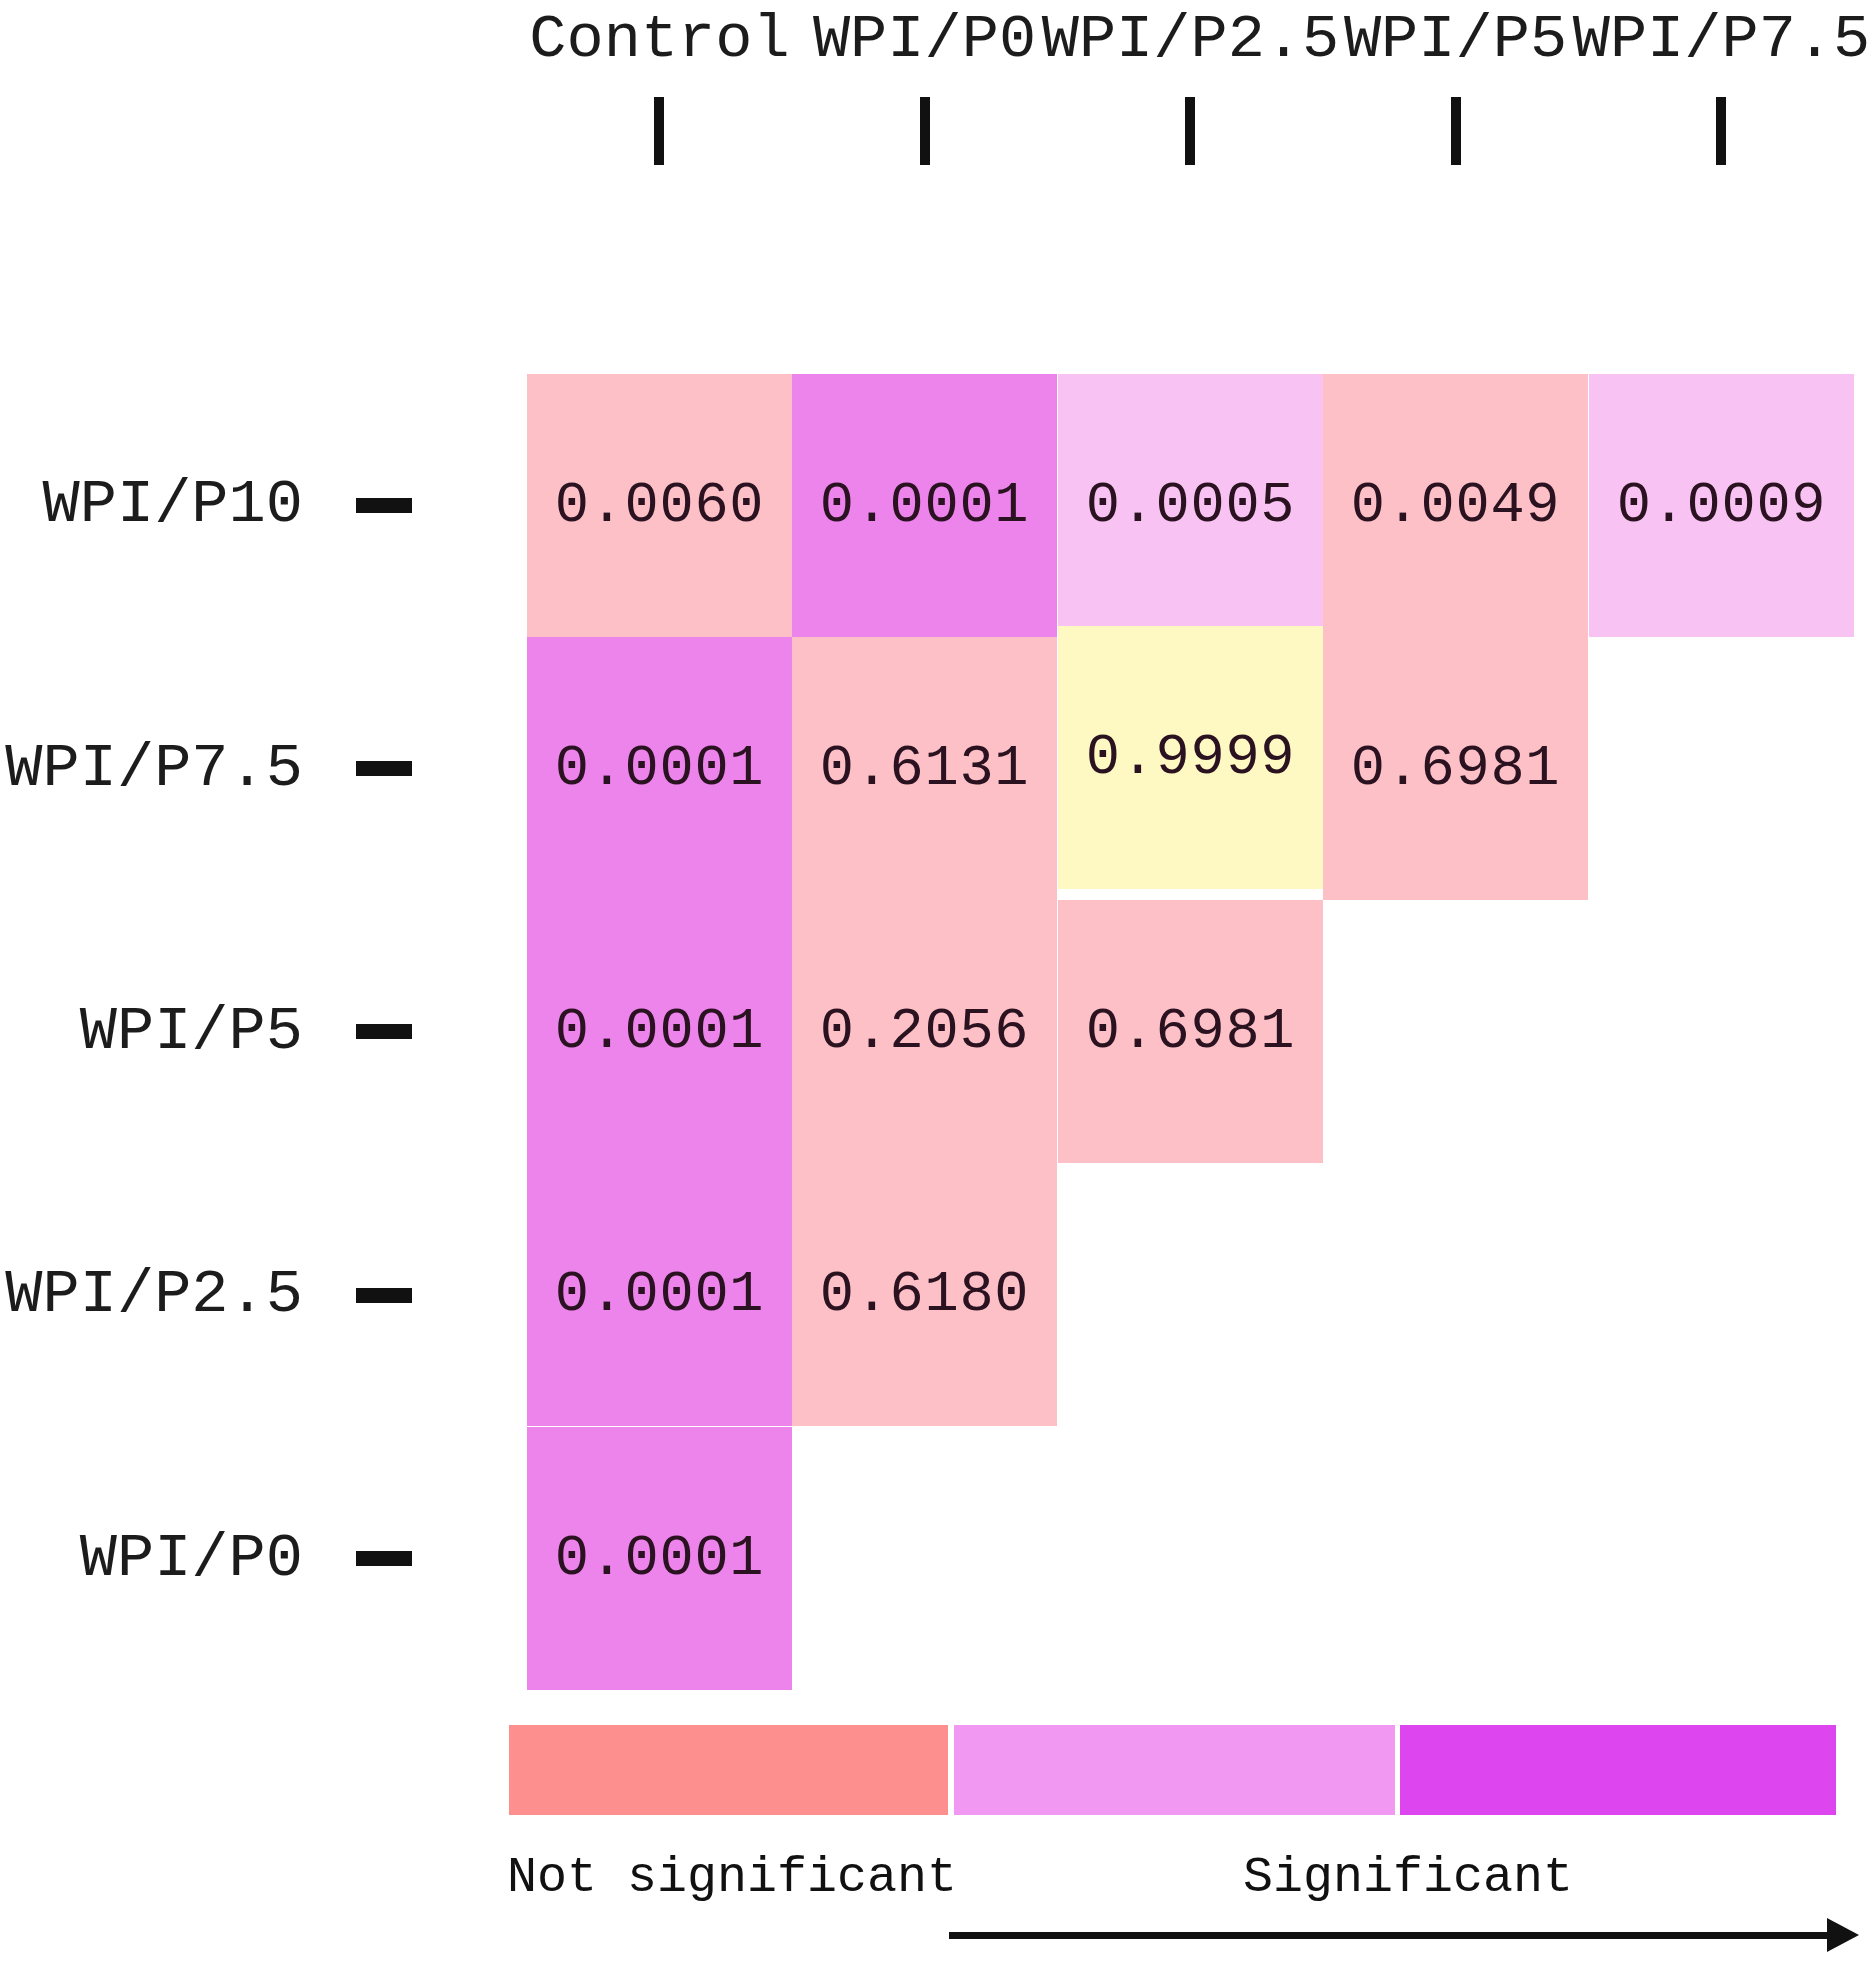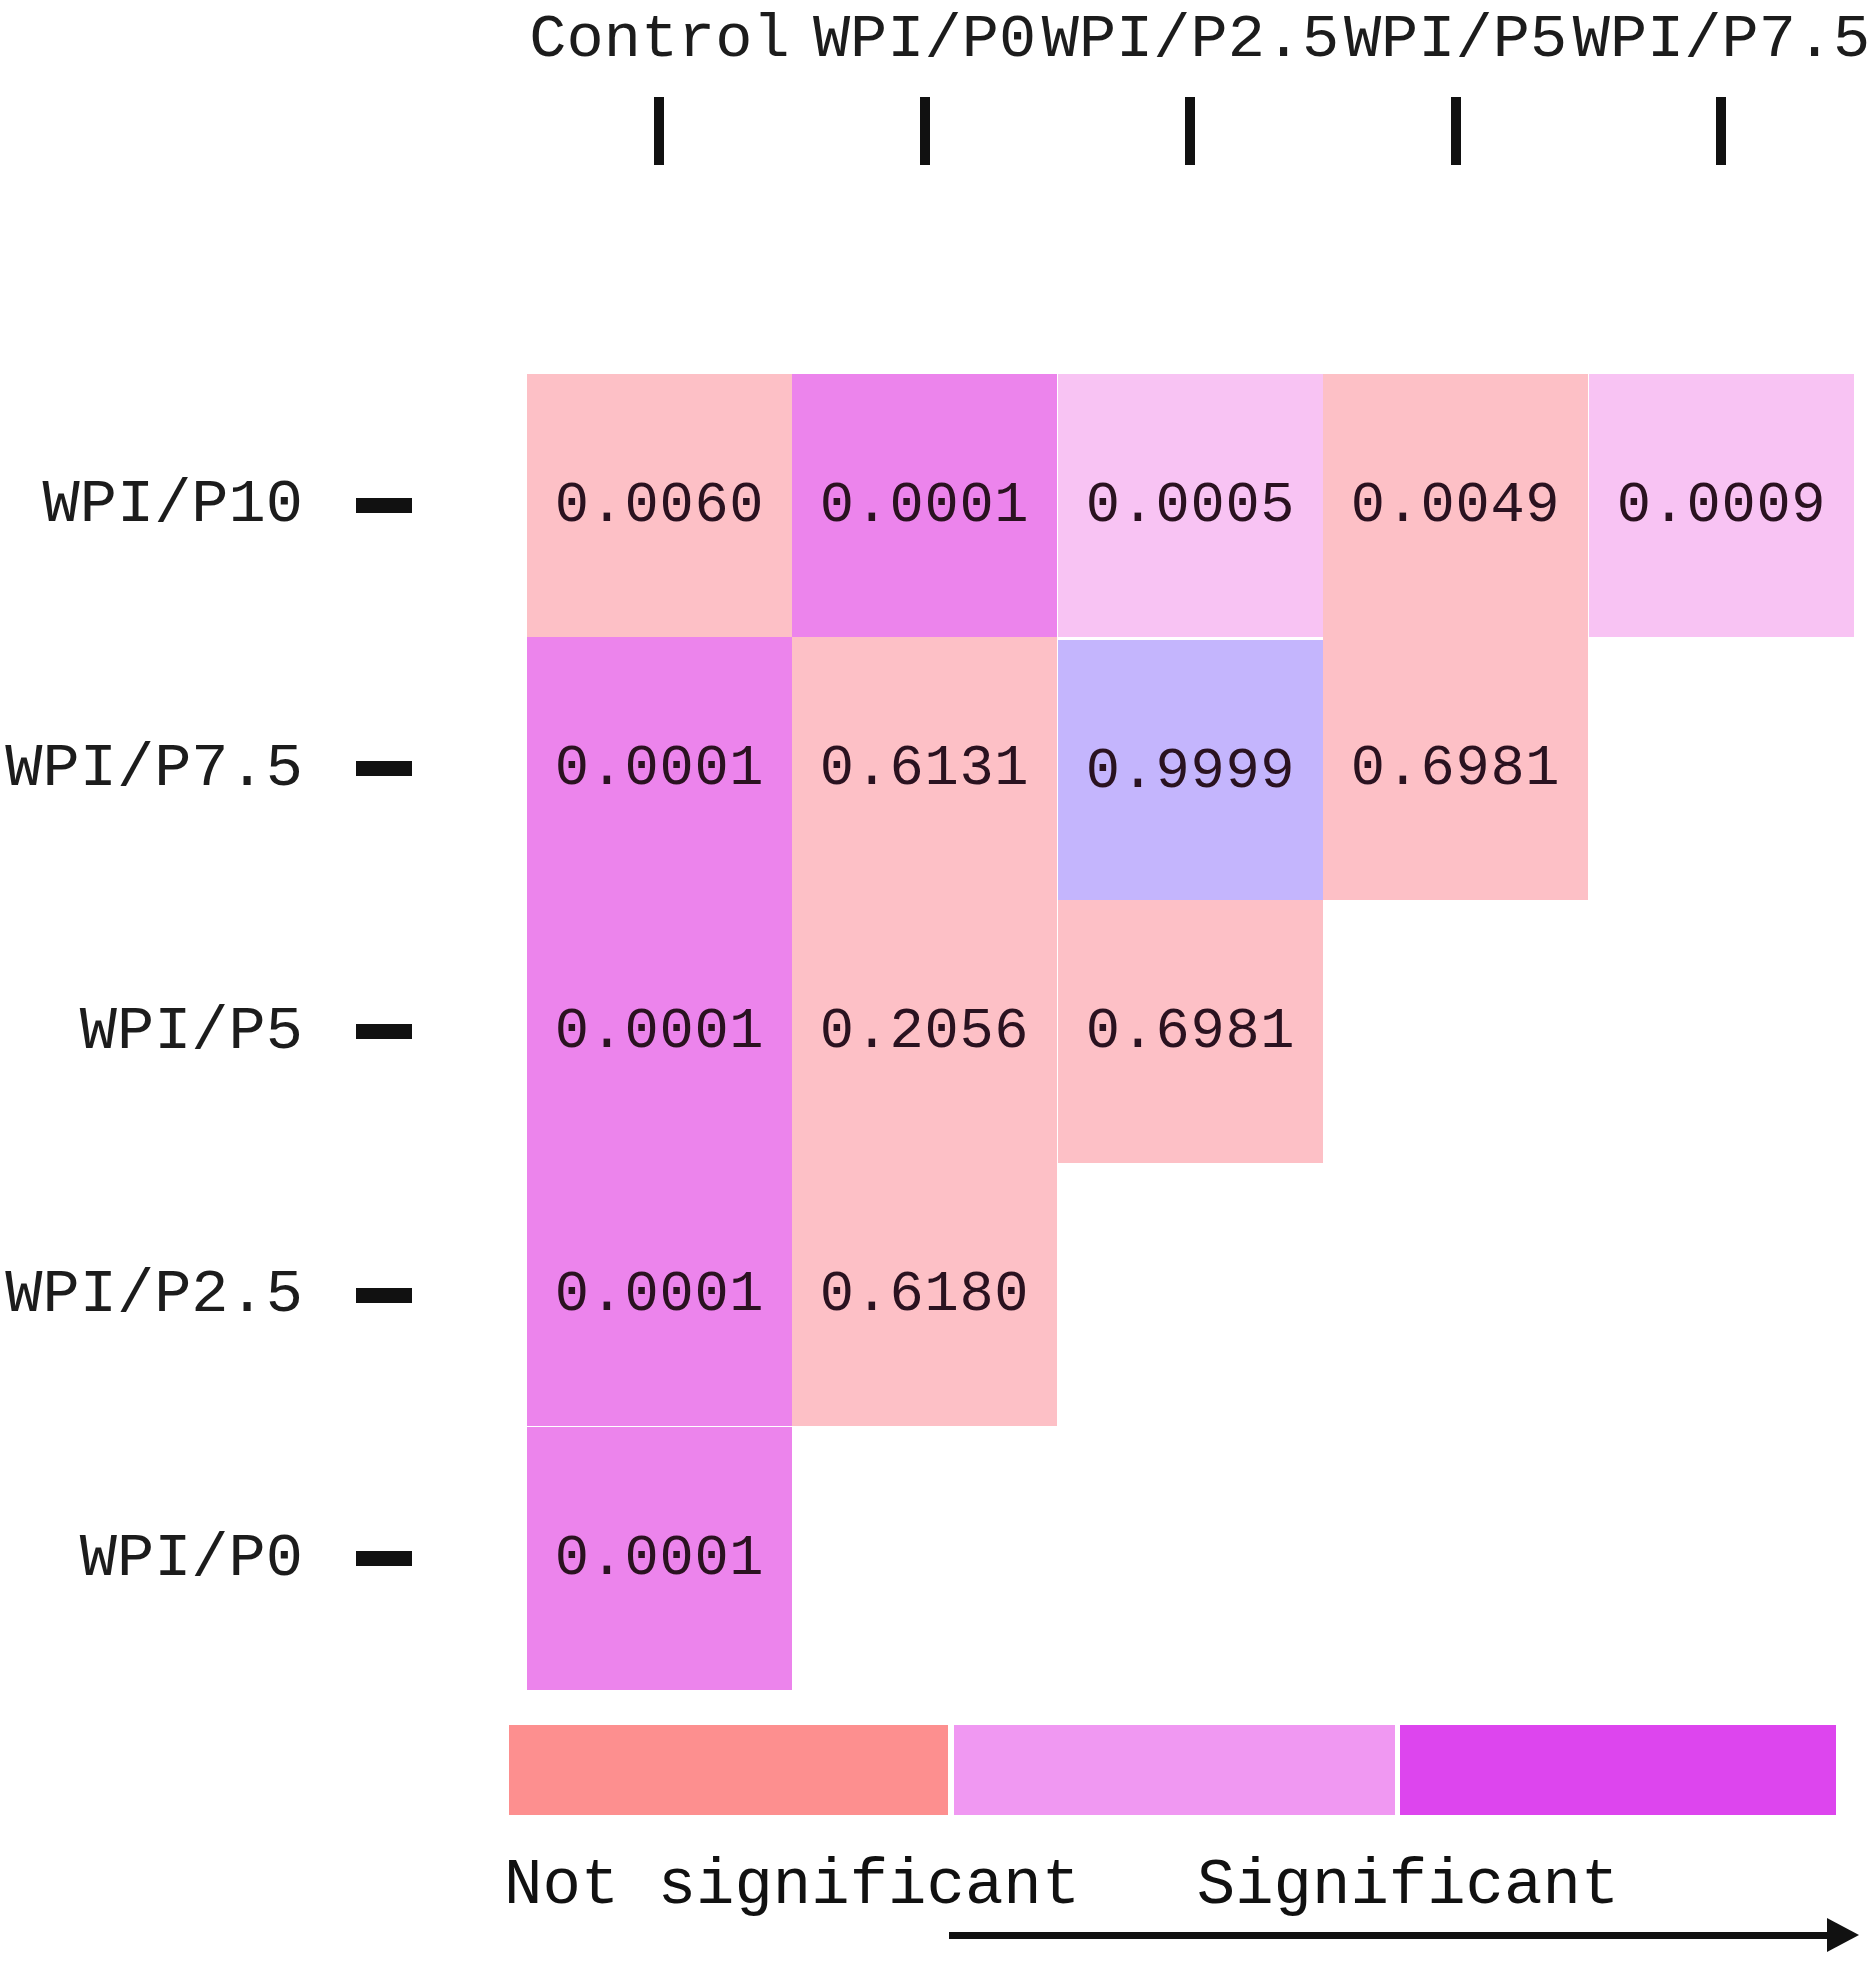--- a/index.html
+++ b/index.html
@@ -58,25 +58,24 @@
   .legend-seg{
     position:absolute;
     top:1725px;
     height:90px;
   }
   .legend-label{
     position:absolute;
     top:1847px;
     width:456px;
     text-align:center;
-    font-size:64px;
+    font-size:50px;
     line-height:62px;
     color:#111111;
     white-space:nowrap;
-    margin-top:8px;
   }
   .arrow-line{
     position:absolute;
     left:949px;
     top:1932px;
     width:880px;
     height:7.4px;
     background:#111111;
   }
   .arrow-head{
@@ -121,21 +120,21 @@
       <div class="row-tick" style="top: 1551px;"></div>
     </div>
   <div id="matrix">
       <div class="cell" style="left: 527px; top: 374px; width: 265px; height: 263px; background: rgb(253, 192, 198);">0.0060</div>
       <div class="cell" style="left: 792px; top: 374px; width: 265px; height: 263px; background: rgb(236, 132, 236);">0.0001</div>
       <div class="cell" style="left: 1058px; top: 374px; width: 265px; height: 263px; background: rgb(248, 195, 243); text-align: right;">0.0005</div>
       <div class="cell" style="left: 1323px; top: 374px; width: 265px; height: 263px; background: rgb(253, 192, 198);">0.0049</div>
       <div class="cell" style="left: 1589px; top: 374px; width: 265px; height: 263px; background: rgb(248, 195, 243);">0.0009</div>
       <div class="cell" style="left: 527px; top: 637px; width: 265px; height: 263px; background: rgb(236, 132, 236);">0.0001</div>
       <div class="cell" style="left: 792px; top: 637px; width: 265px; height: 263px; background: rgb(253, 192, 198);">0.6131</div>
-      <div class="cell" style="left: 1058px; top: 640px; width: 265px; height: 263px; background: #c4b5fd;">0.9999</div>
+      <div class="cell" style="left: 1058px; top: 626px; width: 265px; height: 263px; background: #fef9c3;">0.9999</div>
       <div class="cell" style="left: 1323px; top: 637px; width: 265px; height: 263px; background: rgb(253, 192, 198);">0.6981</div>
       <div class="cell" style="left: 527px; top: 900px; width: 265px; height: 263px; background: rgb(236, 132, 236);">0.0001</div>
       <div class="cell" style="left: 792px; top: 900px; width: 265px; height: 263px; background: rgb(253, 192, 198);">0.2056</div>
       <div class="cell" style="left: 1058px; top: 900px; width: 265px; height: 263px; background: rgb(253, 192, 198);">0.6981</div>
       <div class="cell" style="left: 527px; top: 1163px; width: 265px; height: 263px; background: rgb(236, 132, 236);">0.0001</div>
       <div class="cell" style="left: 792px; top: 1163px; width: 265px; height: 263px; background: rgb(253, 192, 198); text-align: right;">0.6180</div>
       <div class="cell" style="left: 527px; top: 1427px; width: 265px; height: 263px; background: rgb(236, 132, 236);">0.0001</div>
     </div>
 
   <div id="legend">

